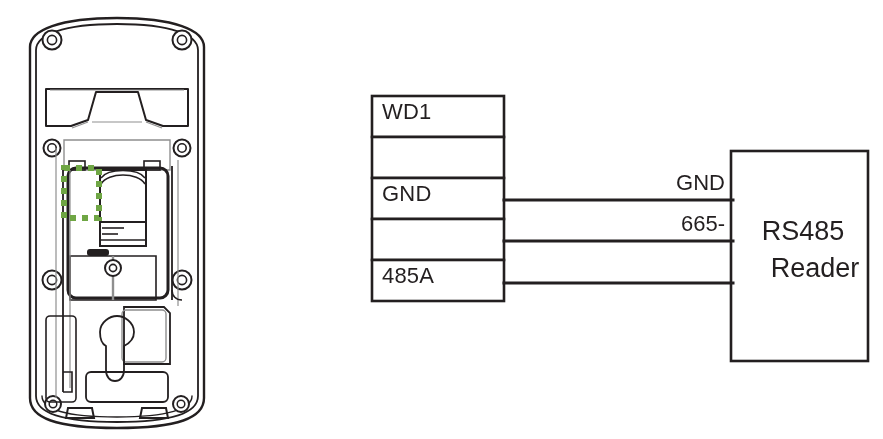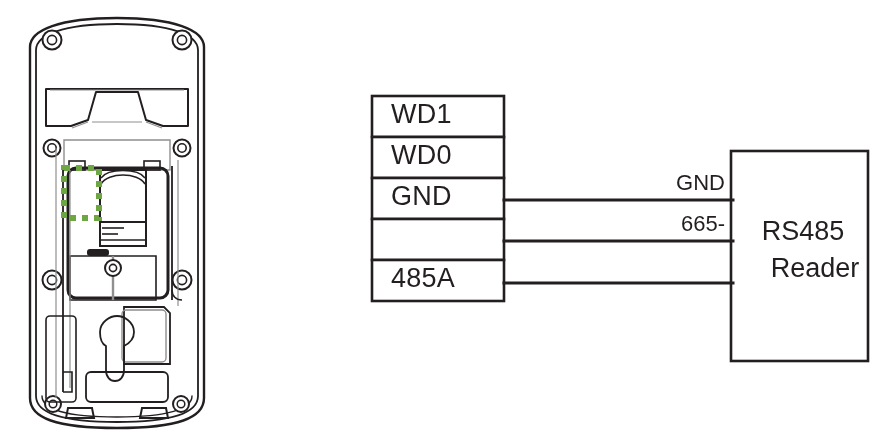--- a/index.html
+++ b/index.html
@@ -33,24 +33,23 @@
   }
   .txt {
     position: absolute;
     white-space: nowrap;
     font-family: "Liberation Sans", sans-serif;
     color: #231f20;
     line-height: 1;
   }
   
   .pad-label {
-    font-size: 27px;
+    font-size: 22px;
     left: 382px;
     letter-spacing: 0.2px;
-    margin-left: 9px;
   }
   .pad-label.r0 { top: 101px; }
   .pad-label.r1 { top: 142px; }
   .pad-label.r2 { top: 183px; }
   .pad-label.r3 { top: 224px; }
   .pad-label.r4 { top: 265px; }
 
   
   .wire-label {
     font-size: 22px;
@@ -211,21 +210,20 @@
     <rect x="731" y="151" width="137" height="210" fill="#ffffff" stroke="#231f20" stroke-width="2.6"></rect>
 
     <g stroke="#231f20" stroke-width="3" fill="none" stroke-linecap="square">
       <line x1="504" y1="200" x2="733" y2="200"></line>
       <line x1="504" y1="241" x2="733" y2="241"></line>
       <line x1="504" y1="283" x2="733" y2="283"></line>
     </g>
   </svg>
 
   <div class="txt pad-label r0">WD1</div>
-  <div class="txt pad-label r1">WD0</div>
   <div class="txt pad-label r2">GND</div>
   <div class="txt pad-label r4">485A</div>
 
   <div class="txt wire-label w0">GND</div>
   <div class="txt wire-label w1">665-</div>
 
   <div class="reader-text l0">RS485</div>
   <div class="reader-text l1">Reader</div>
 
 </div>

